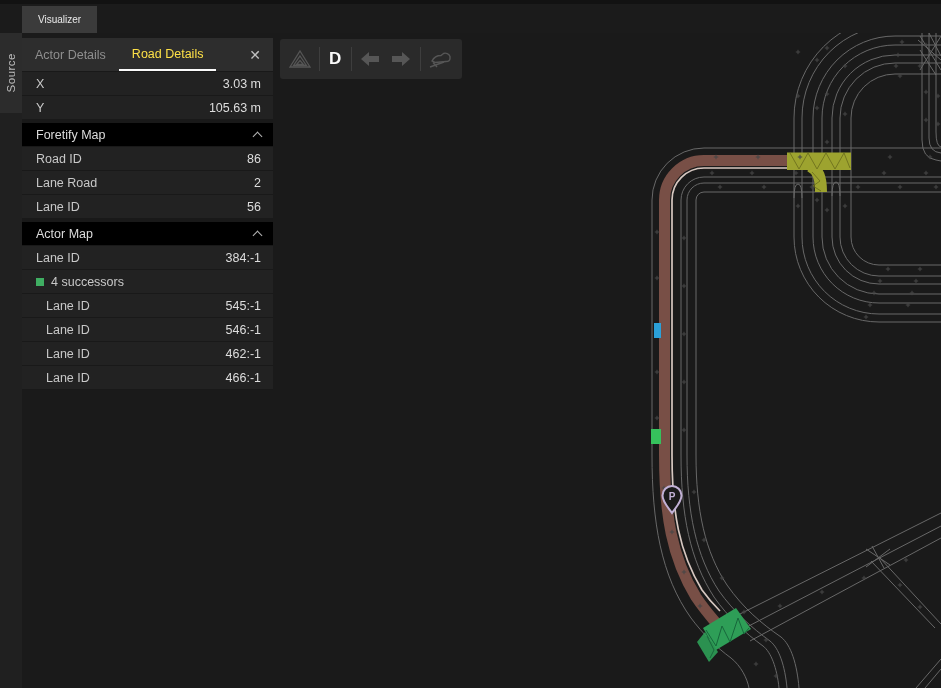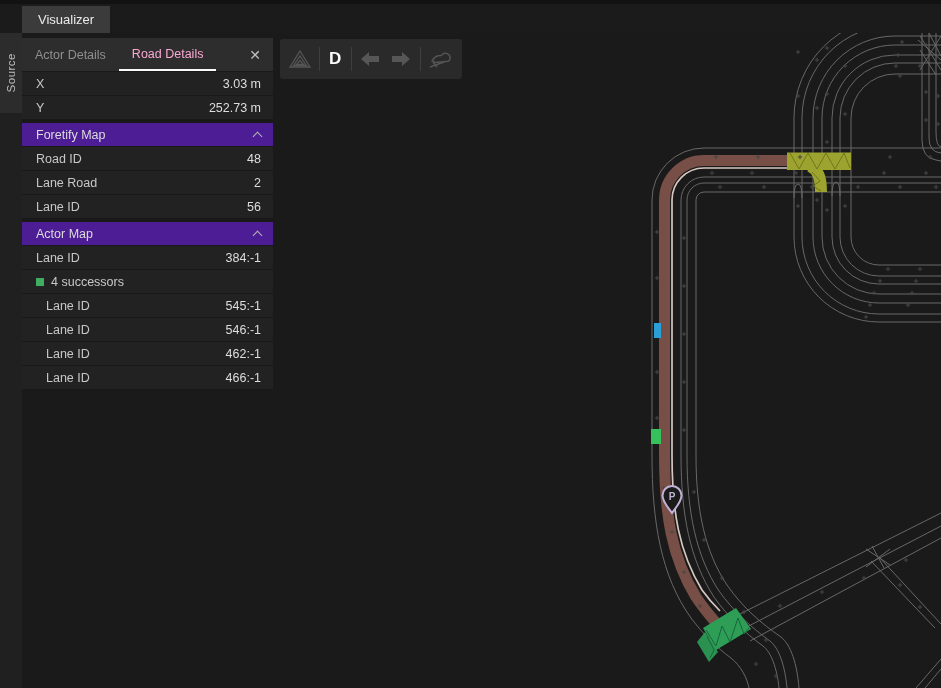--- a/index.html
+++ b/index.html
@@ -4,21 +4,21 @@
 <style>
   * { margin:0; padding:0; box-sizing:border-box; }
   html,body { width:941px; height:688px; overflow:hidden; background:#1a1a1a;
               font-family:"Liberation Sans", sans-serif; }
   .stage { position:relative; width:941px; height:688px; background:#1a1a1a; }
 
   
   .topbar { position:absolute; left:0; top:0; width:941px; height:33px;
             background:#1b1b1b; border-top:4px solid #121212; z-index:30; }
   .title-tab { position:absolute; left:22px; bottom:0; height:27px; padding:0 16px;
-               background:#3b3b3b; color:#eaeaea; font-size:13px;
+               background:#3b3b3b; color:#eaeaea; font-size:10px;
                display:flex; align-items:center; }
 
   
   .leftstrip { position:absolute; left:0; top:33px; width:22px; height:655px;
                background:#202020; z-index:25; }
   .side-tab { position:absolute; left:0; top:0; width:22px; height:80px;
               background:#2c2c2c; display:flex; align-items:center; justify-content:center; }
   .side-tab span { writing-mode:vertical-rl; transform:rotate(180deg);
                    color:#bdbdbd; font-size:11.5px; letter-spacing:.5px; }
 
@@ -33,30 +33,30 @@
               width:26px; height:26px; }
   .tool-sep { width:1px; height:24px; background:#3e3e3e; }
   .d-label { color:#fafafa; font-size:17px; font-weight:bold; }
 
   
   .panel { position:absolute; left:22px; top:38px; width:251px; z-index:40;
            background:#191919; }
   .panel-header { height:33px; background:#2d2d2d; display:flex; align-items:stretch; }
   .ptab { display:flex; align-items:center; padding:0 13px; font-size:12.5px;
           color:#8f8f8f; cursor:default; }
-  .ptab.active { color:#f9a8d4; border-bottom:2.5px solid #fafafa; }
+  .ptab.active { color:#fde047; border-bottom:2.5px solid #fafafa; }
   .pclose { margin-left:auto; display:flex; align-items:center; padding:0 12px;
             color:#c0c0c0; font-size:14px; }
   .rows { padding-bottom:1px; }
   .prow { height:23px; margin-top:1px; background:#222222; display:flex;
           align-items:center; font-size:12.5px; padding:0 12px 0 14px; }
   .prow .lbl { color:#c8c8c8; }
   .prow .val { margin-left:auto; color:#dddddd;text-align:right; }
   .prow.indent { padding-left:24px; }
-  .prow.section { background:#4c1d95; margin-top:4px; color:#dcdcdc;gap:36px; }
+  .prow.section { background:#000000; margin-top:4px; color:#dcdcdc;gap:36px; }
   .prow.section .lbl { color:#dcdcdc; }
   .chev { width:7px; height:7px; border-left:1.5px solid #b5b5b5; border-top:1.5px solid #b5b5b5;
           transform:rotate(45deg); margin-left:auto; margin-top:3px; }
   .bullet { width:8px; height:8px; margin-right:7px; display:inline-block; }
 </style>
 </head>
 <body>
 
 <div class="stage">
 
@@ -193,29 +193,29 @@
         <span>✕</span>
       </div>
     </div>
     <div class="rows">
         <div class="prow">
           <span class="lbl">X</span>
           <span class="val">3.03 m</span>
         </div>
         <div class="prow">
           <span class="lbl">Y</span>
-          <span class="val">252.73 m</span>
+          <span class="val">105.63 m</span>
         </div>
         <div class="prow section">
           <span class="lbl">Foretify Map</span>
           <span class="chev"></span>
         </div>
         <div class="prow">
           <span class="lbl">Road ID</span>
-          <span class="val">48</span>
+          <span class="val">86</span>
         </div>
         <div class="prow">
           <span class="lbl">Lane Road</span>
           <span class="val">2</span>
         </div>
         <div class="prow">
           <span class="lbl">Lane ID</span>
           <span class="val">56</span>
         </div>
         <div class="prow section">

